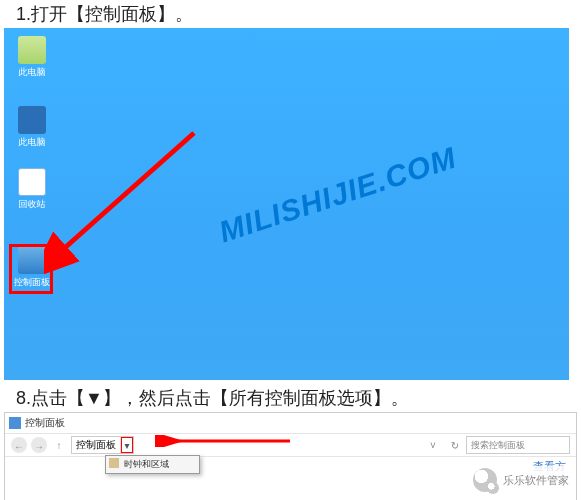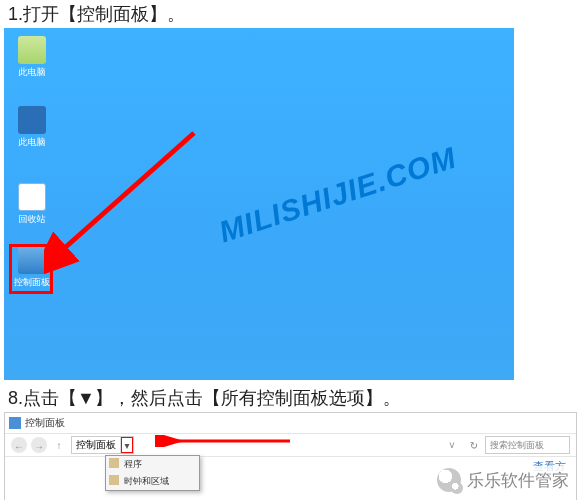--- a/index.html
+++ b/index.html
@@ -7,24 +7,24 @@
   width: 581px;
   height: 500px;
   font-family: "Microsoft YaHei", "SimHei", sans-serif;
   background: #fff;
   overflow: hidden;
   position: relative;
 }
 .step-text {
   font-size: 18px;
   color: #222;
-  padding: 2px 8px;
+  padding: 2px 16px;
 }
 .desktop {
-  width: 510px;
+  width: 565px;
   height: 352px;
   margin: 0 4px 4px 4px;
   background: linear-gradient(180deg, #3db2ff 0%, #3ba8fa 60%, #3ea9f5 100%);
   position: relative;
   overflow: hidden;
   padding-left: 32px;
 }
 .desktop-icon {
   position: absolute;
   width: 40px;
@@ -121,21 +121,21 @@
   width: 12px;
   height: 100%;
   display: flex;
   align-items: center;
   justify-content: center;
   border: 1px solid #f00;
   color: #555;
 }
 .searchbox {
   height: 18px;
-  width: 85px;
+  width: 104px;
   border: 1px solid #ccc;
   font-size: 9px;
   color: #888;
   padding: 0 4px;
   display: flex;
   align-items: center;
   margin-left: auto;
 }
 .refresh {
   width: 14px; height: 14px; color: #888; font-size: 10px;
@@ -184,37 +184,37 @@
 .brand-ic {
   width: 24px; height: 24px; border-radius: 50%;
   background: radial-gradient(circle at 35% 35%, #fff 0 30%, #c8c8c8 31% 100%);
   position: relative;
 }
 .brand-ic::after {
   content:""; position:absolute; right:-2px; bottom:-2px;
   width:12px;height:12px;border-radius:50%;
   background: radial-gradient(circle at 35% 35%, #fff 0 30%, #c8c8c8 31% 100%);
 }
-.brand-txt { font-size: 17px; color: #888; }
+.brand-txt { font-size: 11px; color: #888; }
 </style>
 </head>
 <body>
 
 <div class="step-text">1.打开【控制面板】。</div>
 
 <div class="desktop">
   <div class="desktop-icon" style="left:8px; top:8px;">
     <div class="ic ic-user"></div>
     <div>此电脑</div>
   </div>
   <div class="desktop-icon" style="left:8px; top:78px;">
     <div class="ic ic-pc"></div>
     <div>此电脑</div>
   </div>
-  <div class="desktop-icon" style="left:8px; top:155px;">
+  <div class="desktop-icon" style="left:8px; top:140px;">
     <div class="ic ic-bin"></div>
     <div>回收站</div>
   </div>
   <div class="desktop-icon" style="left:8px; top:218px;">
     <div class="ic ic-cp"></div>
     <div>控制面板</div>
   </div>
   <div class="cp-highlight"></div>
 
   <svg class="arrow-red" style="left:40px; top:100px;" width="160" height="160">
@@ -254,21 +254,20 @@
     </svg>
     <div style="flex:1"></div>
     <div class="navbtn" style="border-radius:2px;background:transparent">˅</div>
     <div class="refresh">↻</div>
     <div class="searchbox">
       <span>搜索控制面板</span>
     </div>
   </div>
 
   <div class="dropdown">
-    <div class="dd-item">程序</div>
     <div class="dd-item">时钟和区域</div>
 
   </div>
 
   <div class="viewall">查看方</div>
 
   <div style="height:60px"></div>
 
 </div>
 

